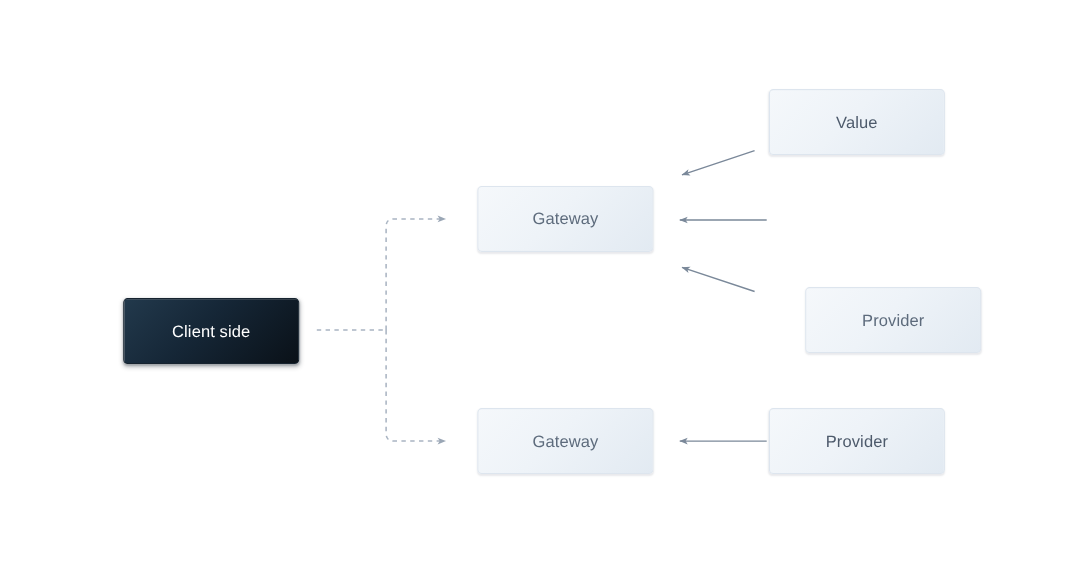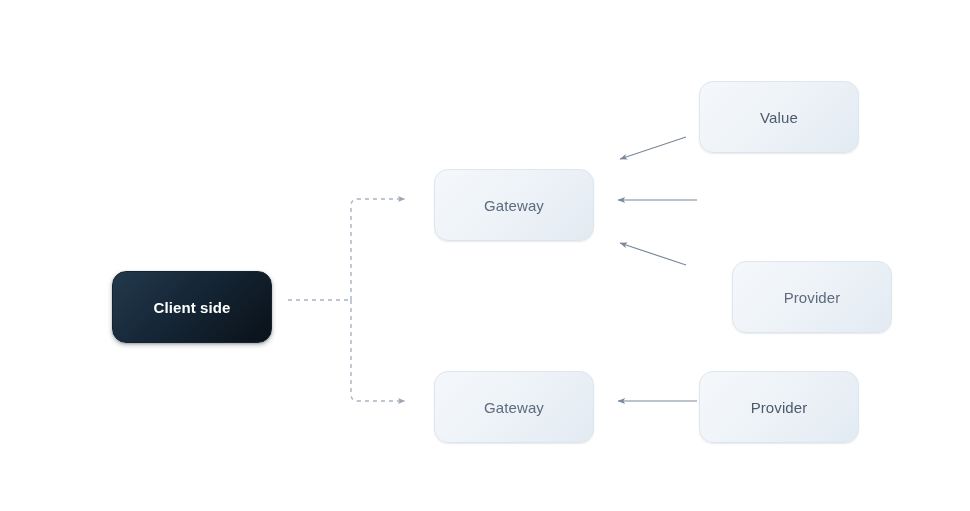--- a/index.html
+++ b/index.html
@@ -24,22 +24,22 @@
     left: 0;
     top: 0;
     width: 970px;
     height: 511px;
     pointer-events: none;
   }
   .node {
     position: absolute;
     box-sizing: border-box;
     width: 160px;
-    height: 72px;
-    border-radius: 14px;
+    height: 60px;
+    border-radius: 4px;
     display: flex;
     align-items: center;
     justify-content: center;
     font-size: 15px;
     letter-spacing: 0.1px;
     white-space: nowrap;
   }
   .node-light {
     background: linear-gradient(135deg, #f5f8fb 0%, #eef3f8 45%, #e2eaf2 100%);
     border: 1px solid #dde5ee;
@@ -48,21 +48,21 @@
   }
   .node-light.strong {
     color: #4d5a6b;
   }
   .node-dark {
     background: linear-gradient(135deg, #22394c 0%, #152636 45%, #0a1118 100%);
     border: 1px solid #16232f;
     box-shadow: 0 2px 5px rgba(15, 25, 35, 0.28), 0 1px 2px rgba(15, 25, 35, 0.2);
     color: #ffffff;
     font-size: 15px;
-    font-weight: 700;
+    font-weight: 400;
   }
   .node-label {
     display: block;
     pointer-events: none;
   }
 </style>
 </head>
 <body>
 
 <div id="canvas">

